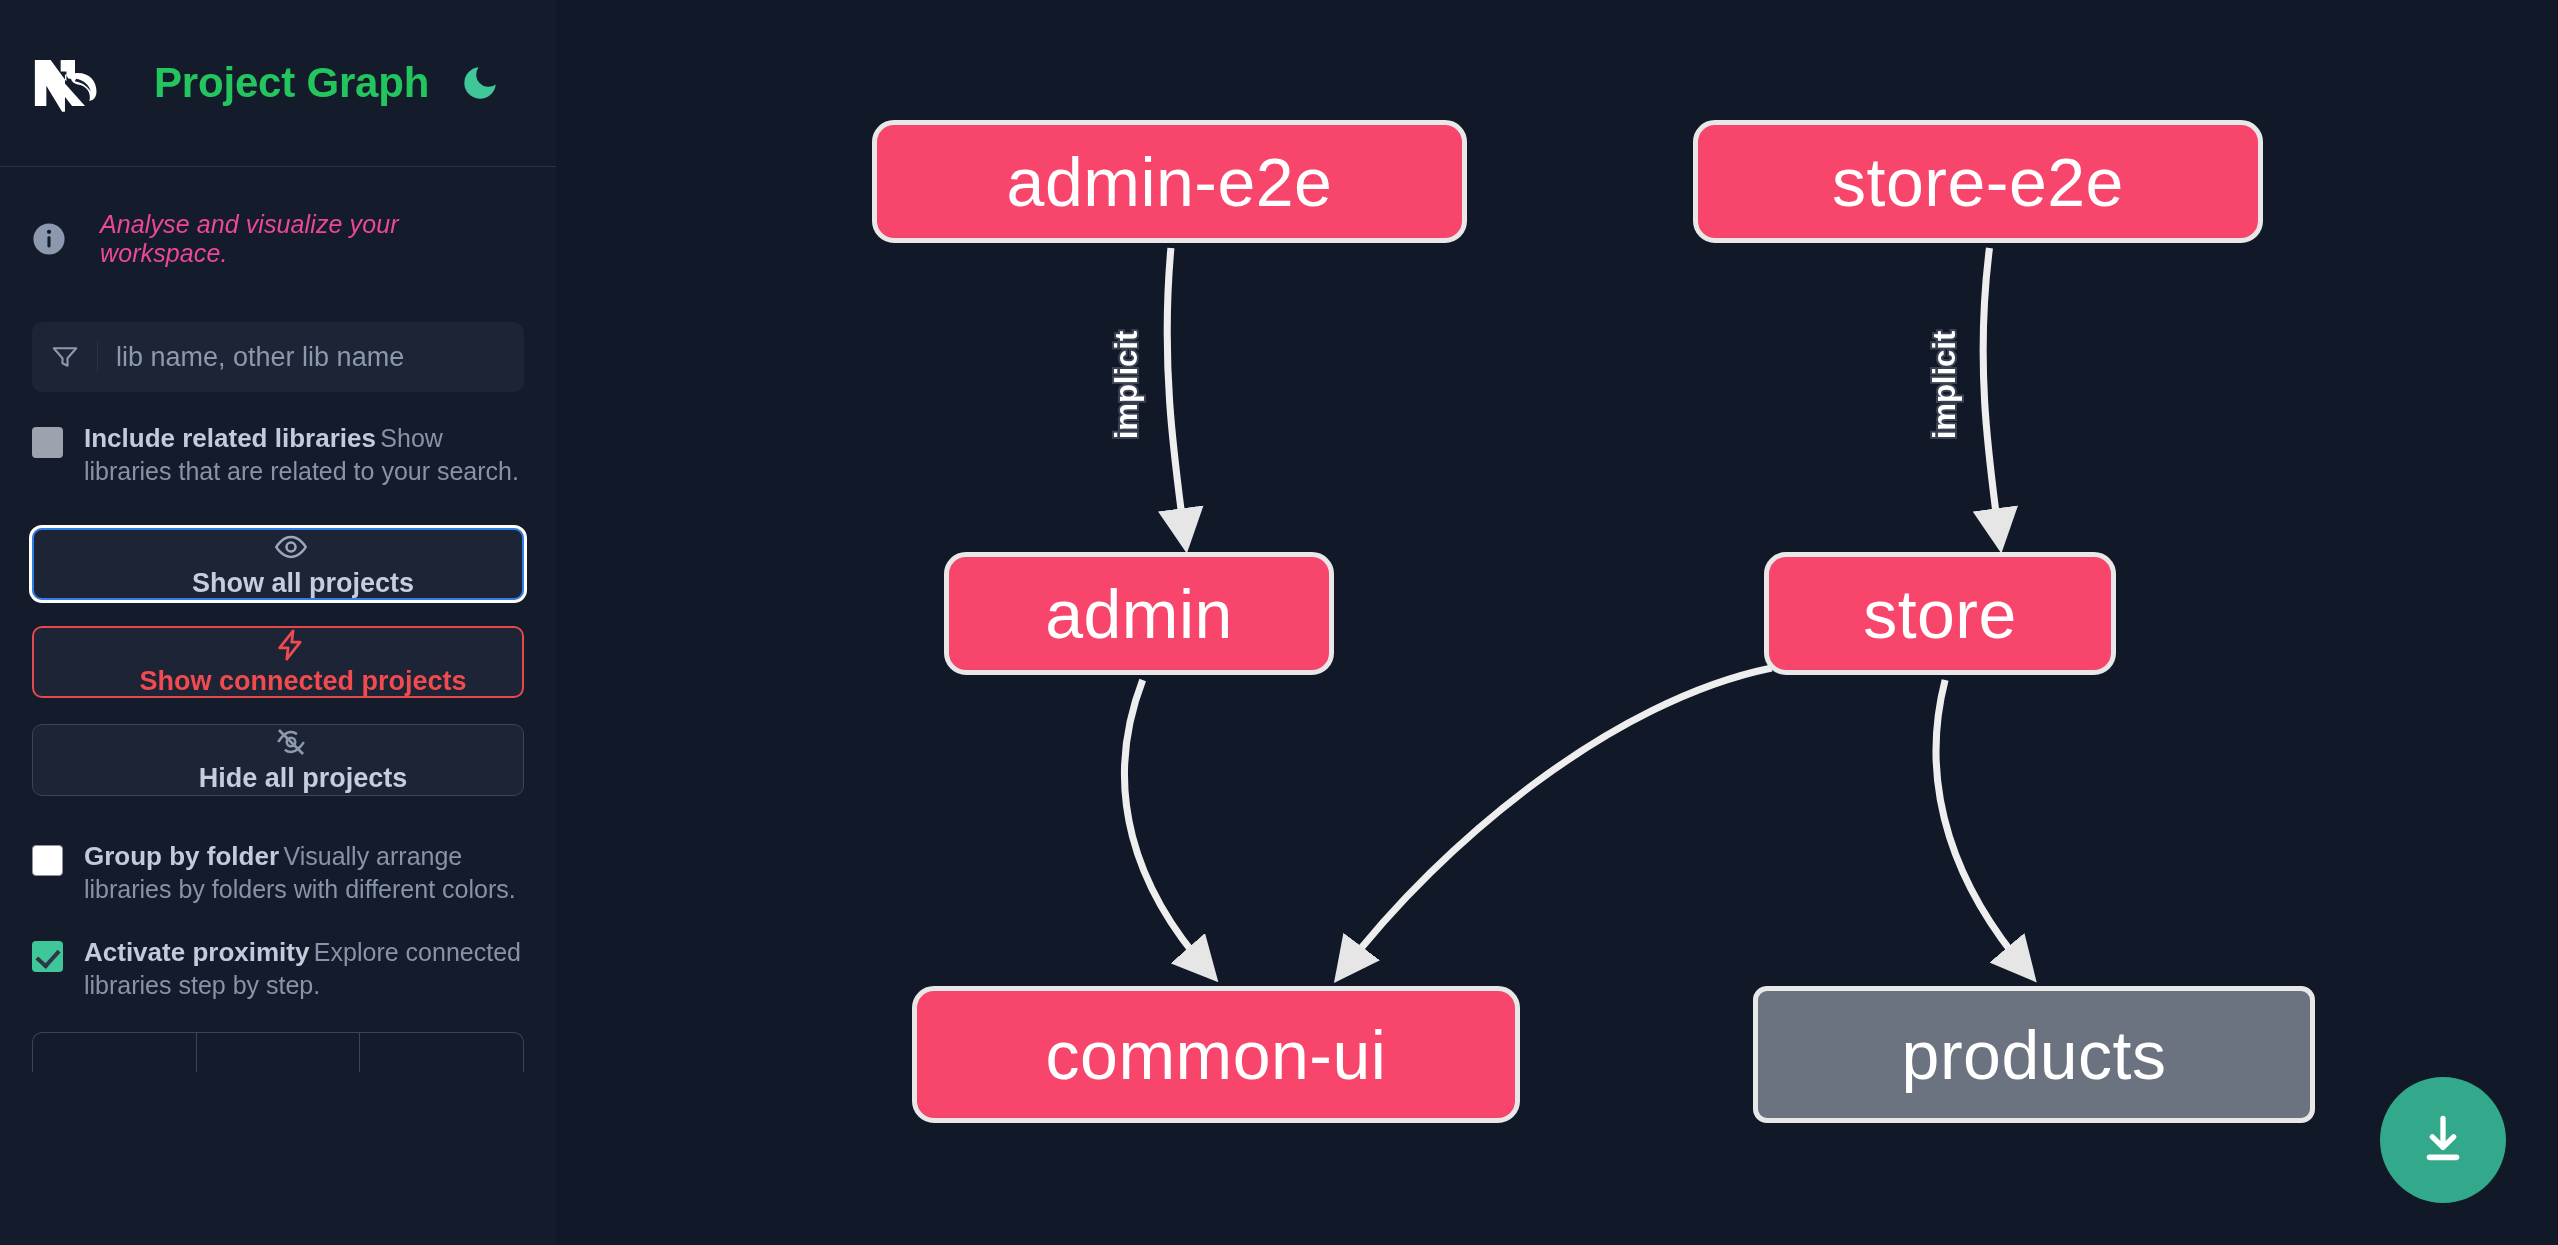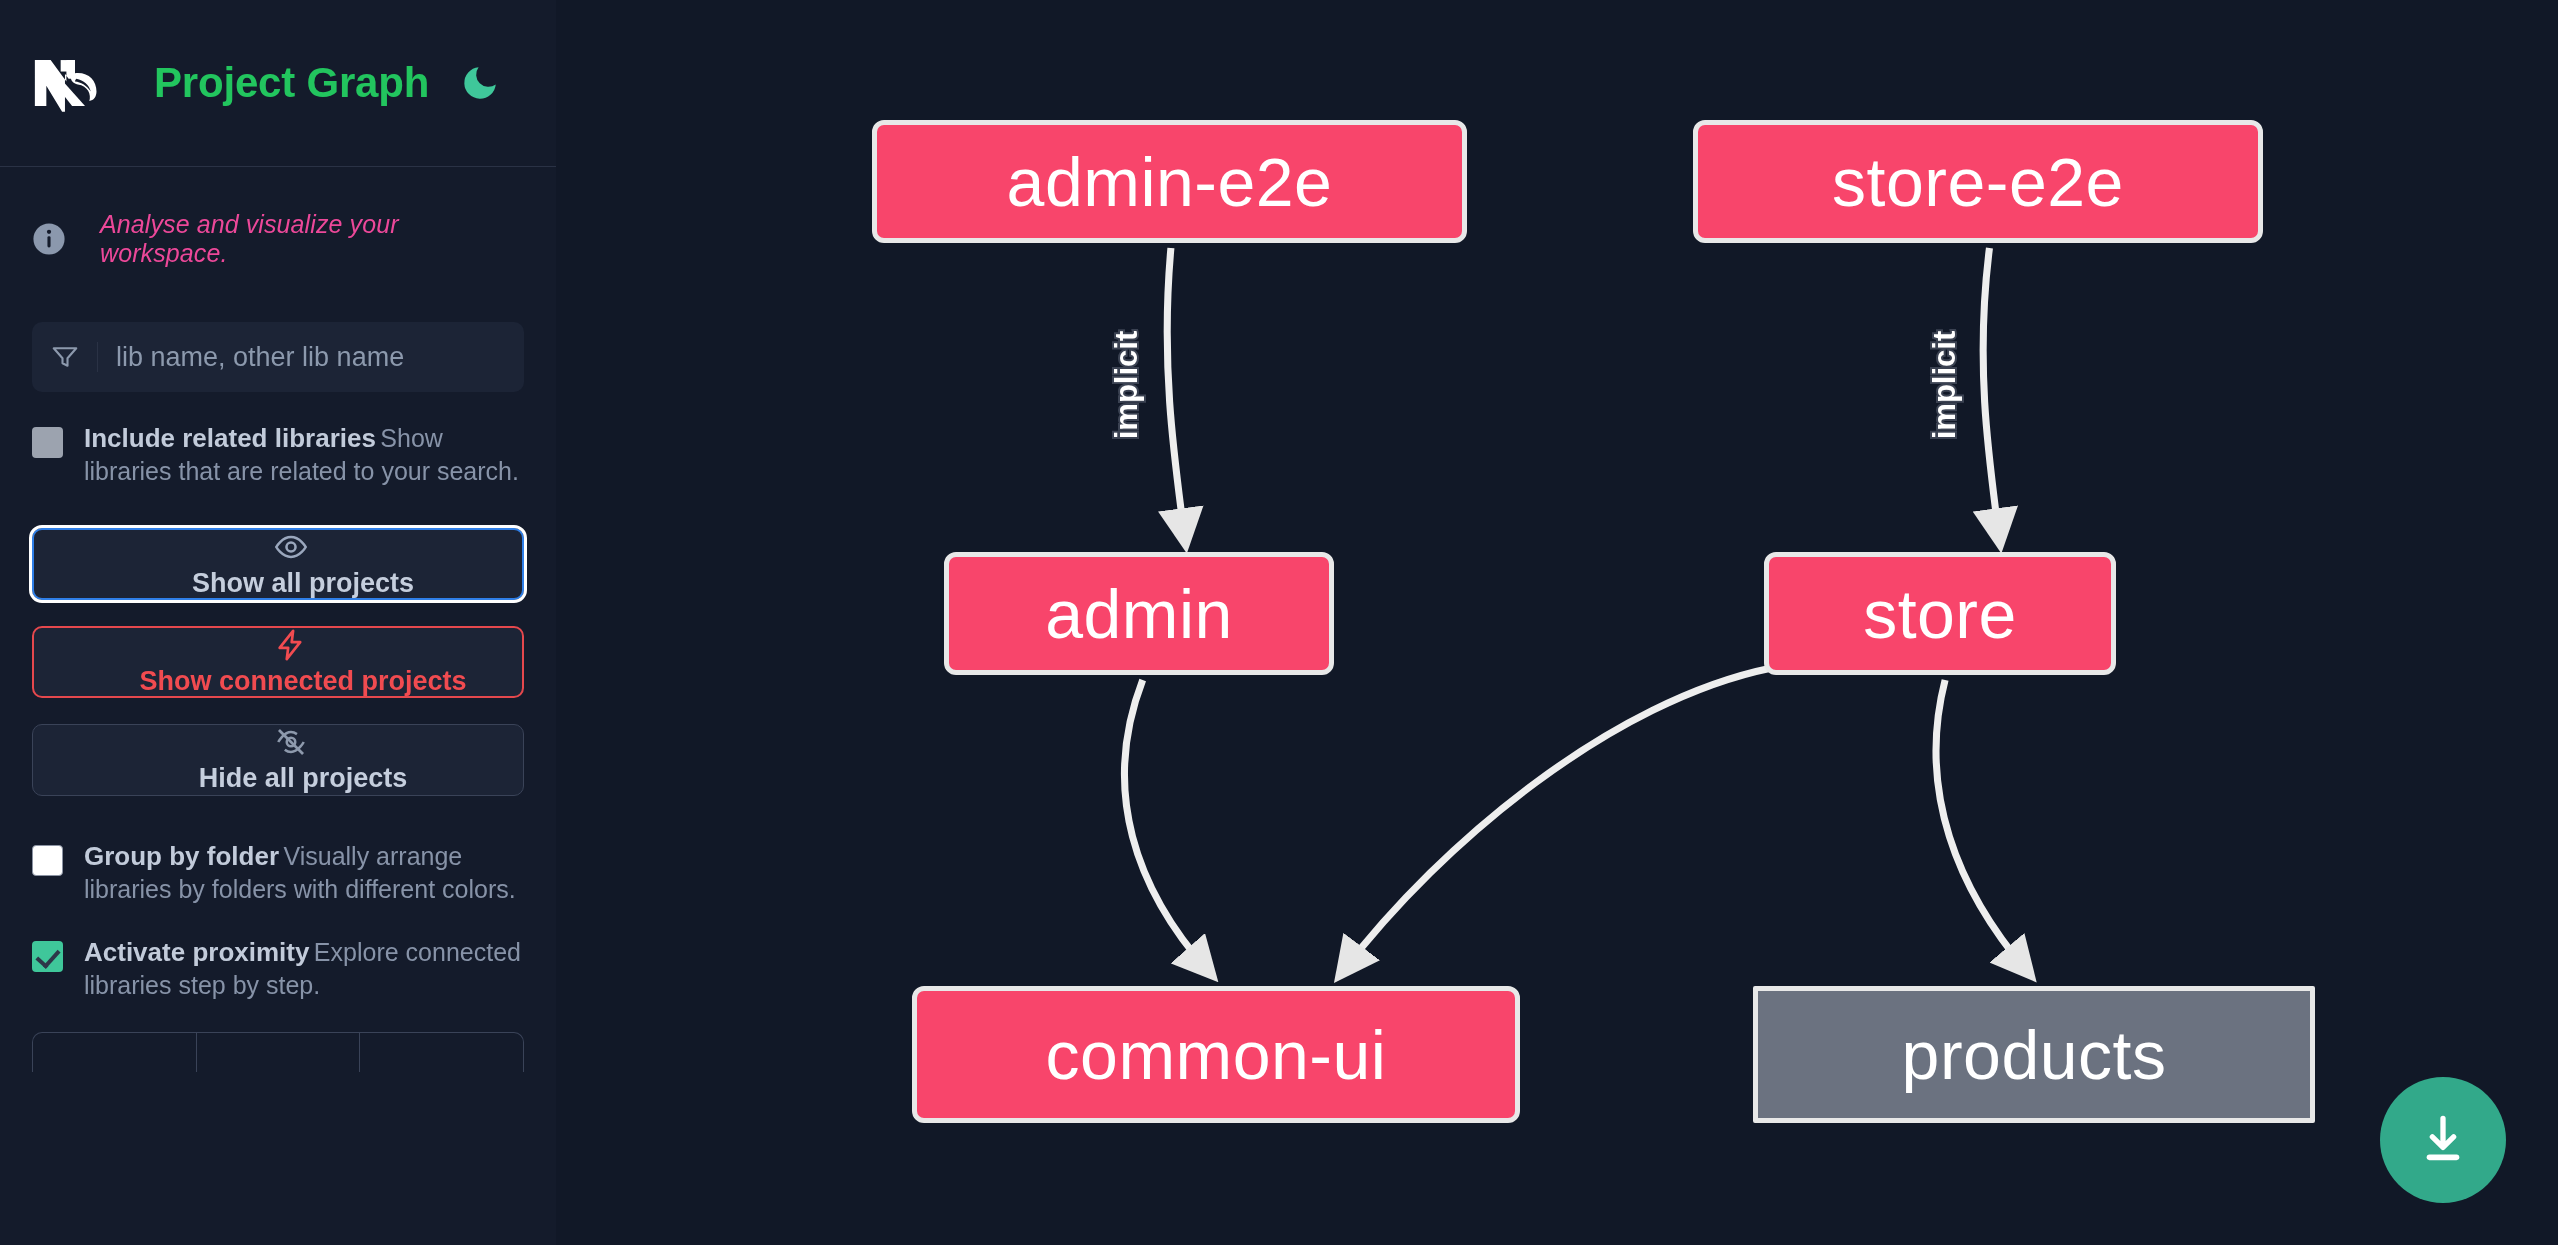--- a/index.html
+++ b/index.html
@@ -137,22 +137,22 @@
     position: absolute;
     display: flex; align-items: center; justify-content: center;
     border: 5px solid #e8e8e8;
     color: #ffffff;
     font-size: 68px;
     font-weight: 400;
     letter-spacing: 0.5px;
     cursor: pointer;
     font-family: "Liberation Sans", sans-serif;
   }
-  .node.app  { background: #f8456b; border-radius: 12px; }
-  .node.lib  { background: #6b7280; border-radius: 2px; justify-content: center; }
+  .node.app  { background: #f8456b; border-radius: 22px; }
+  .node.lib  { background: #6b7280; border-radius: 14px; justify-content: center; }
 
   .dl-btn {
     position: absolute; right: 52px; bottom: 42px;
     width: 126px; height: 126px; border-radius: 50%;
     background: #32a98a;
     display: flex; align-items: center; justify-content: center;
     cursor: pointer; border: none;
   }
 </style>
 </head>

